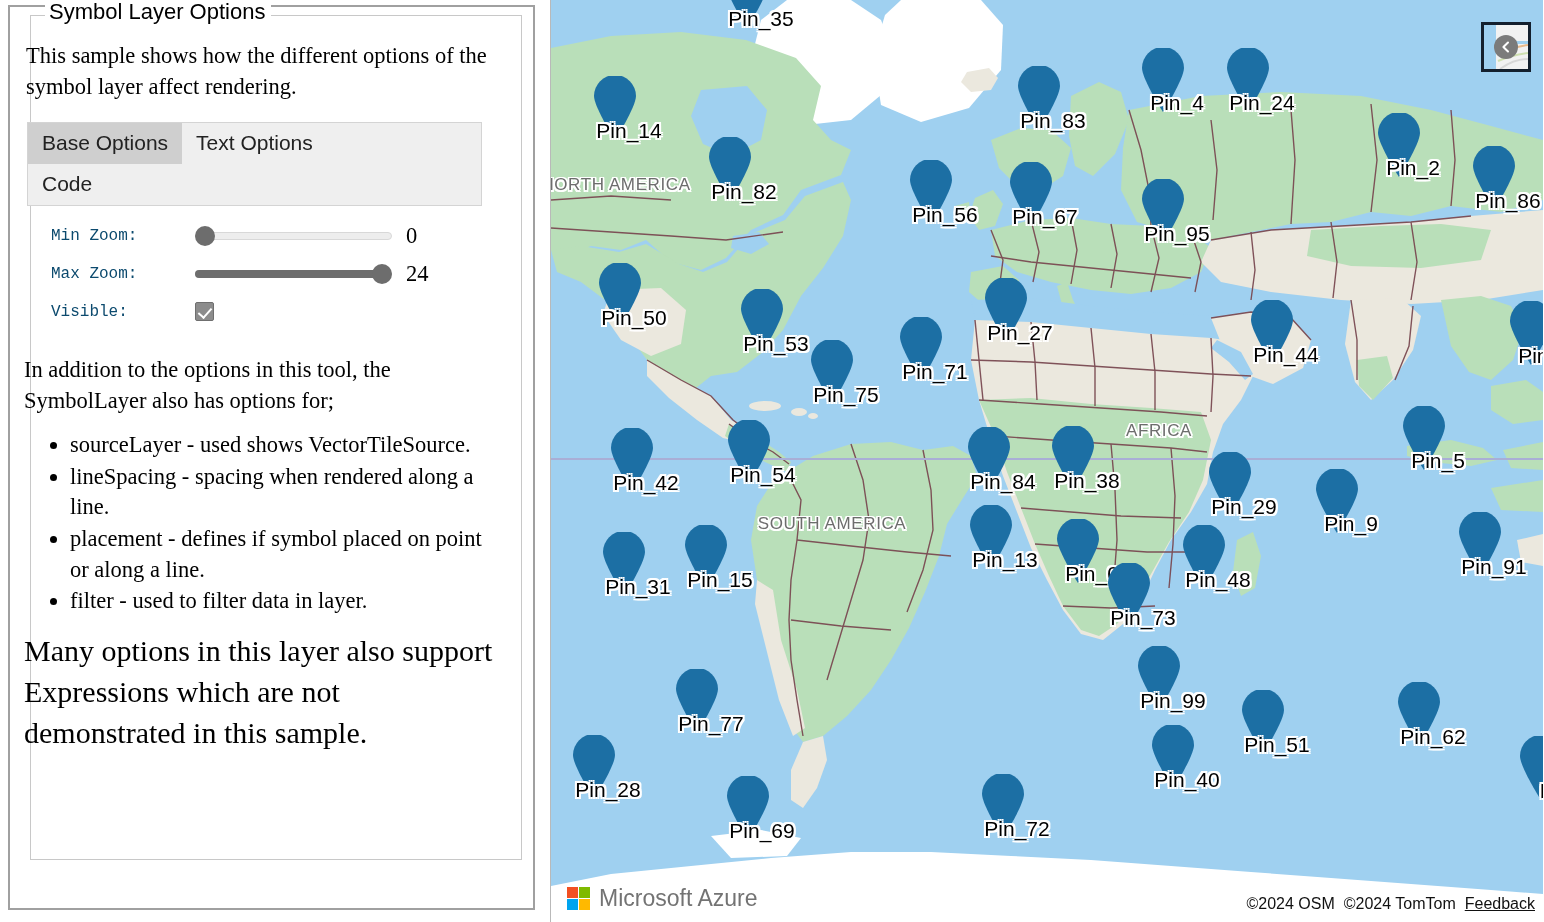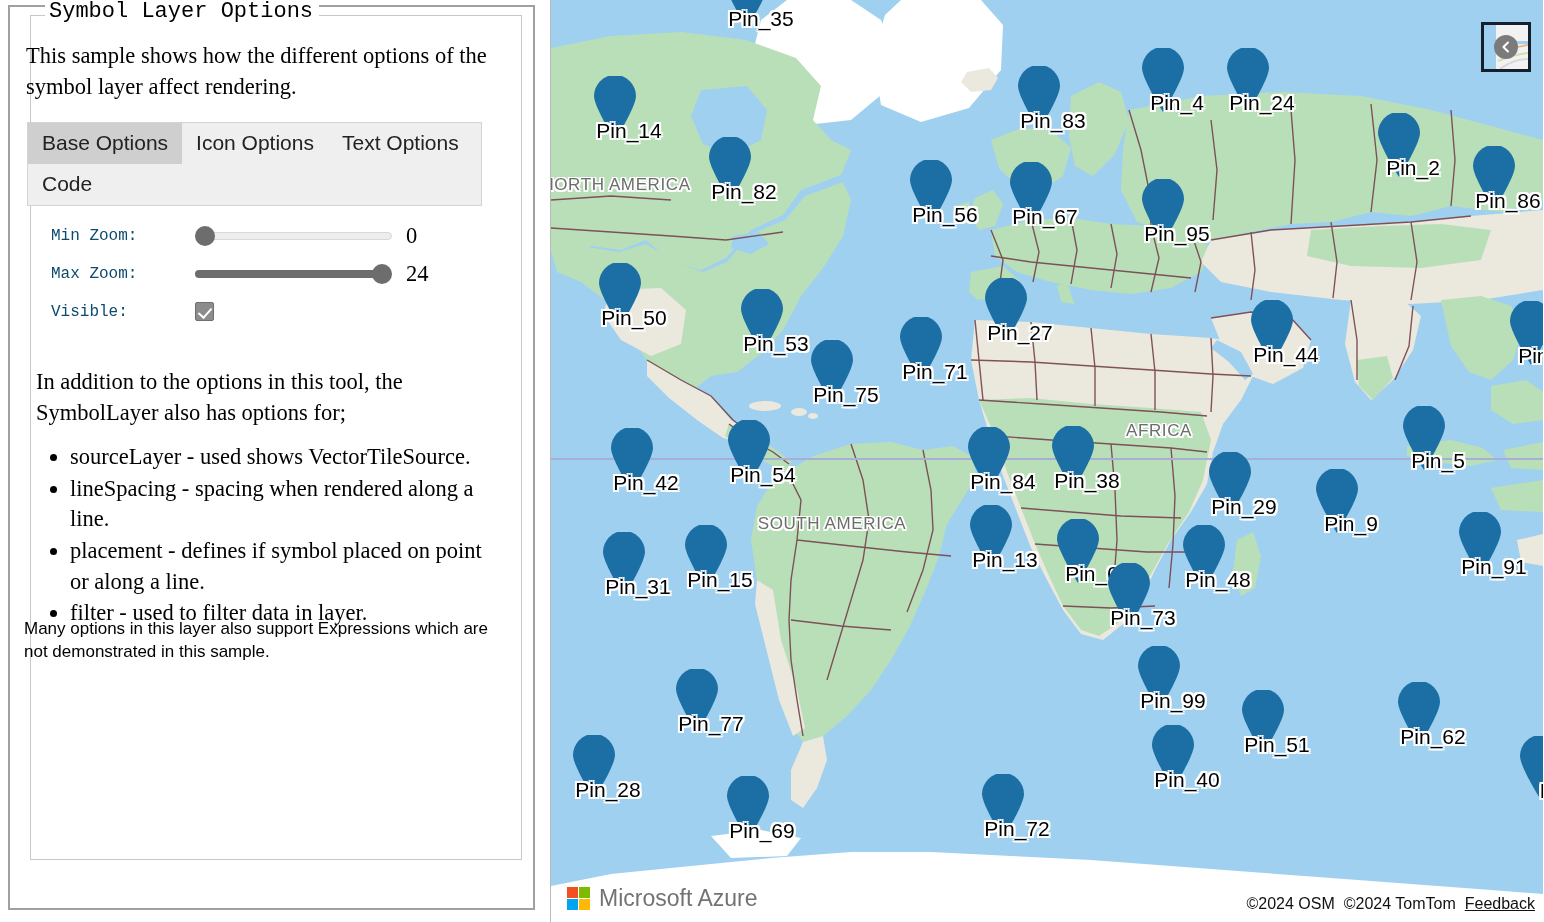--- a/index.html
+++ b/index.html
@@ -39,21 +39,21 @@
     width: 492px; height: 845px;
     border: 1px solid #c8c8c8;
     border-radius: 0;
     padding: 0;
   }
   #fieldset-legend {
     position: absolute;
     left: 14px; top: -16px;
     background: #ffffff;
     padding: 0 6px 0 4px;
-    font-family: Liberation Mono, monospace;
+    font-family: Liberation Sans, sans-serif;
     font-size: 22px;
     color: #000;
     line-height: 1.1;
     white-space: nowrap;
   }
   #intro-text {
     position: absolute;
     left: 16px; top: 34px;
     width: 462px;
     font-family: "Liberation Serif", serif;
@@ -160,33 +160,33 @@
 
   #body-text {
     position: absolute;
     left: 14px; top: 348px;
     width: 470px;
     font-family: "Liberation Serif", serif;
     font-size: 22.5px;
     line-height: 1.36;
     color: #000;
   }
-  #body-text p { margin: 12px; }
+  #body-text p { margin: 0; }
   #body-text ul {
     margin: 14px 0 0 0;
     padding-left: 46px;
     list-style-type: disc;
   }
   #body-text li { margin: 0 0 1px 0; }
   #closing-text {
     position: absolute;
-    left: 14px; top: 610px;
+    left: 14px; top: 624px;
     width: 470px;
-    font-family: Liberation Sans, sans-serif;
-    font-size: 17px;
+    font-family: Liberation Serif, serif;
+    font-size: 30px;
     line-height: 1.36;
     color: #000;
   }
 
   
   #map {
     position: relative;
     width: 992px;
     height: 922px;
     overflow: hidden;
@@ -313,21 +313,20 @@
 
       <fieldset id="options-fieldset">
         <div id="fieldset-legend">Symbol Layer Options</div>
       </fieldset>
 
       <div id="intro-text">This sample shows how the different options of the symbol layer affect rendering.</div>
 
       <div id="tab-block">
         <div id="tab-row-1">
           <div class="tab active">Base Options</div>
-          <div class="tab">Icon Options</div>
           <div class="tab">Text Options</div>
         </div>
         <div id="tab-row-2">
           <div class="tab">Code</div>
         </div>
       </div>
 
       <div id="controls">
 
         <div class="ctrl-row">

